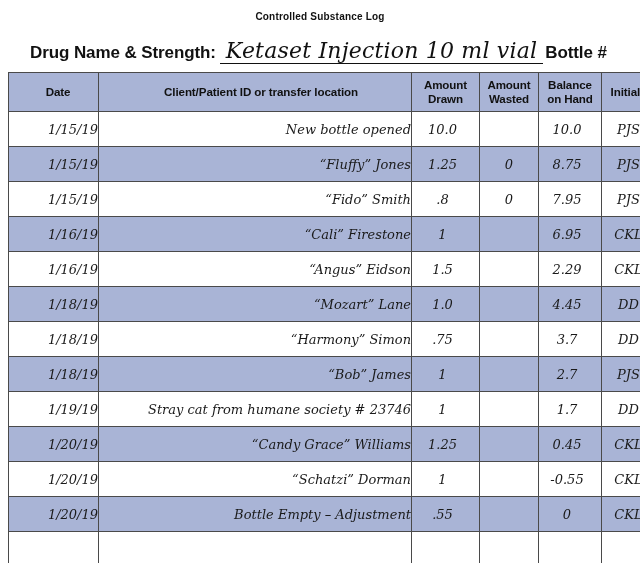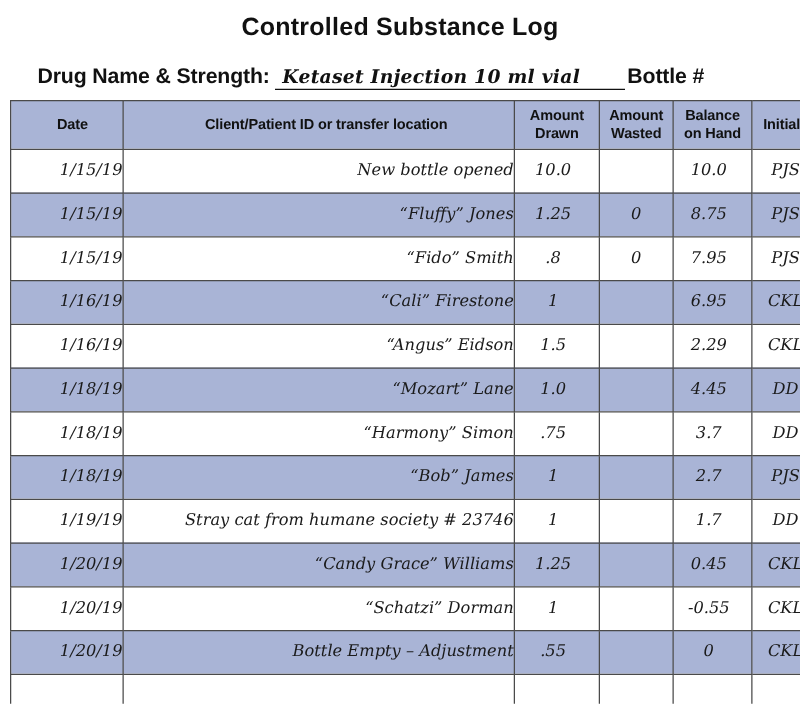--- a/index.html
+++ b/index.html
@@ -17,21 +17,21 @@
   .page {
     position: relative;
     width: 640px;
     height: 563px;
     box-sizing: border-box;
   }
 
   
   .doc-title {
     text-align: center;
-    font-size: 20px;
+    font-size: 10px;
     font-weight: bold;
     letter-spacing: 0.2px;
     color: #111;
     padding-top: 11px;
     margin: 0;
   }
 
   
   .meta-row {
     display: flex;
@@ -43,22 +43,22 @@
     white-space: nowrap;
   }
   .meta-label {
     font-weight: bold;
     font-size: 17px;
     letter-spacing: -0.1px;
   }
   .meta-value {
     font-family: "DejaVu Serif", serif;
     font-style: italic;
-    font-weight: bold;
-    font-size: 15px;
+    font-weight: normal;
+    font-size: 22px;
     letter-spacing: 0.2px;
     border-bottom: 1.6px solid #111;
     padding: 0 6px 1px 6px;
     line-height: 1.05;
     display: inline-block;
   }
   .drug-value {
     min-width: 268px;
     margin-left: 4px;
   }

